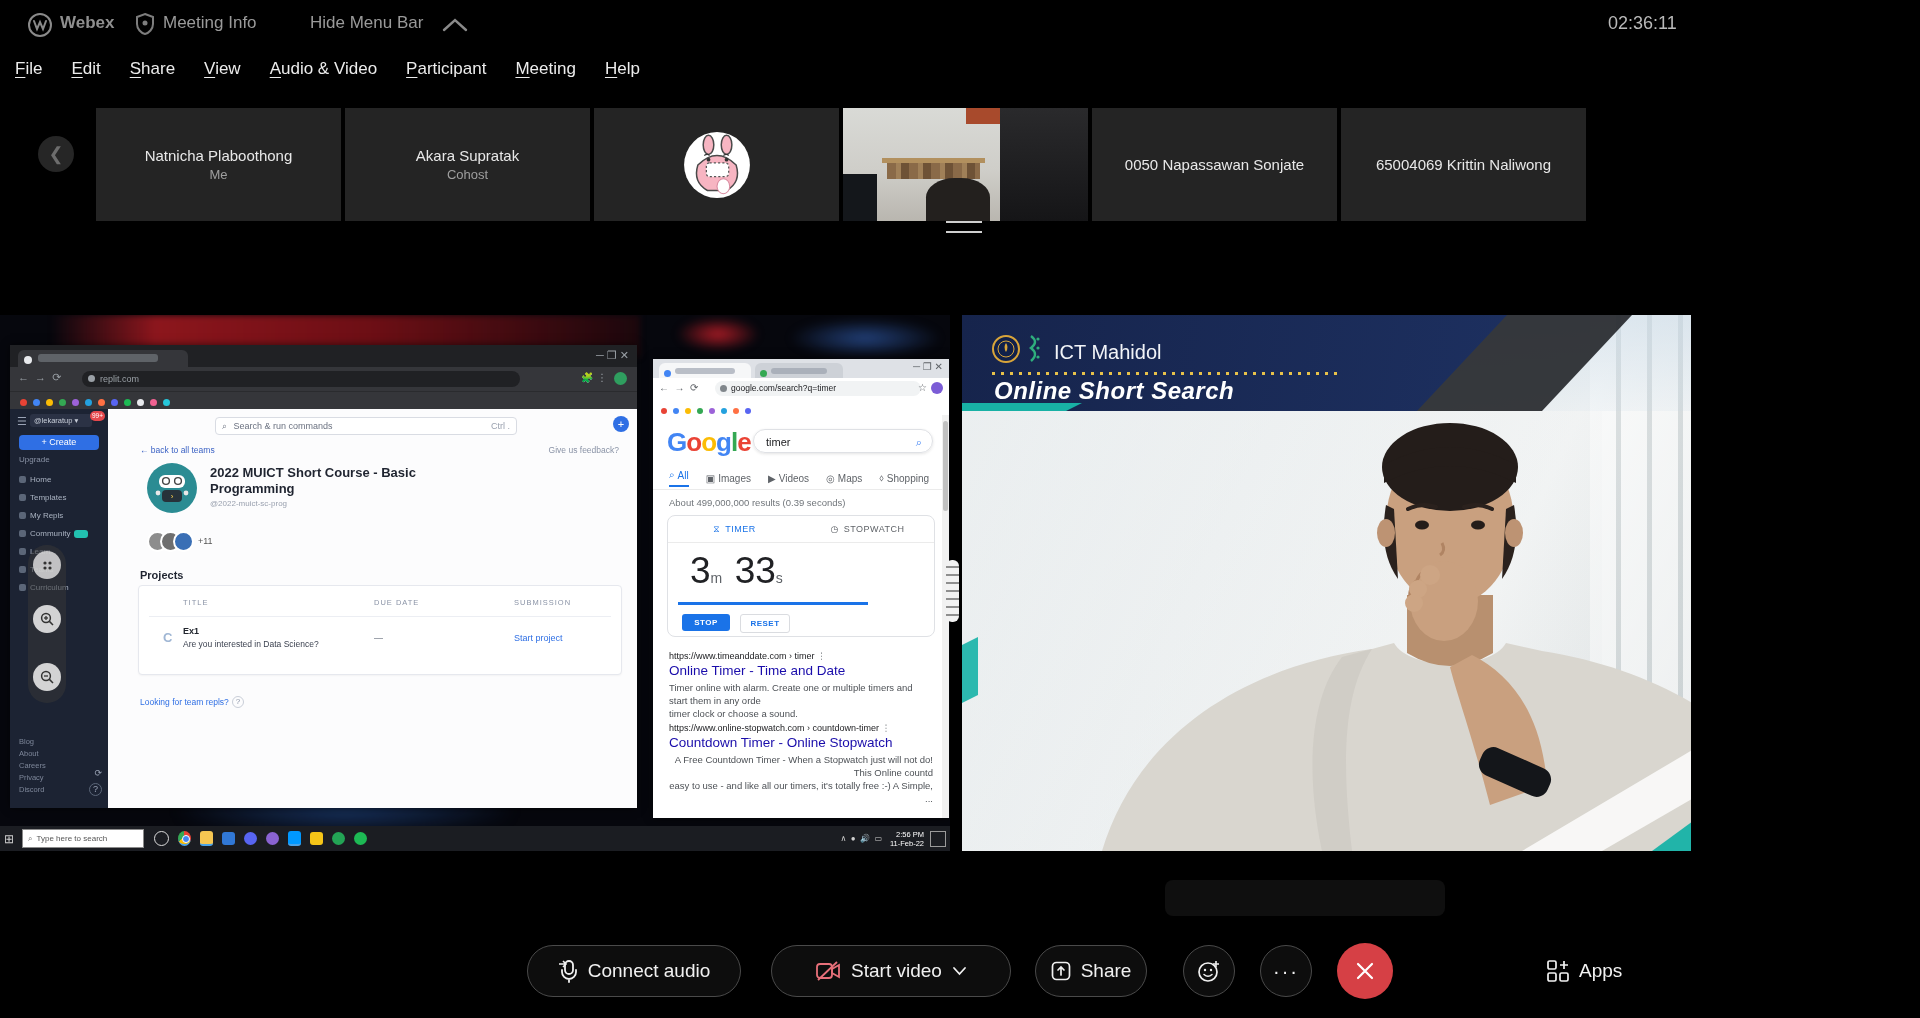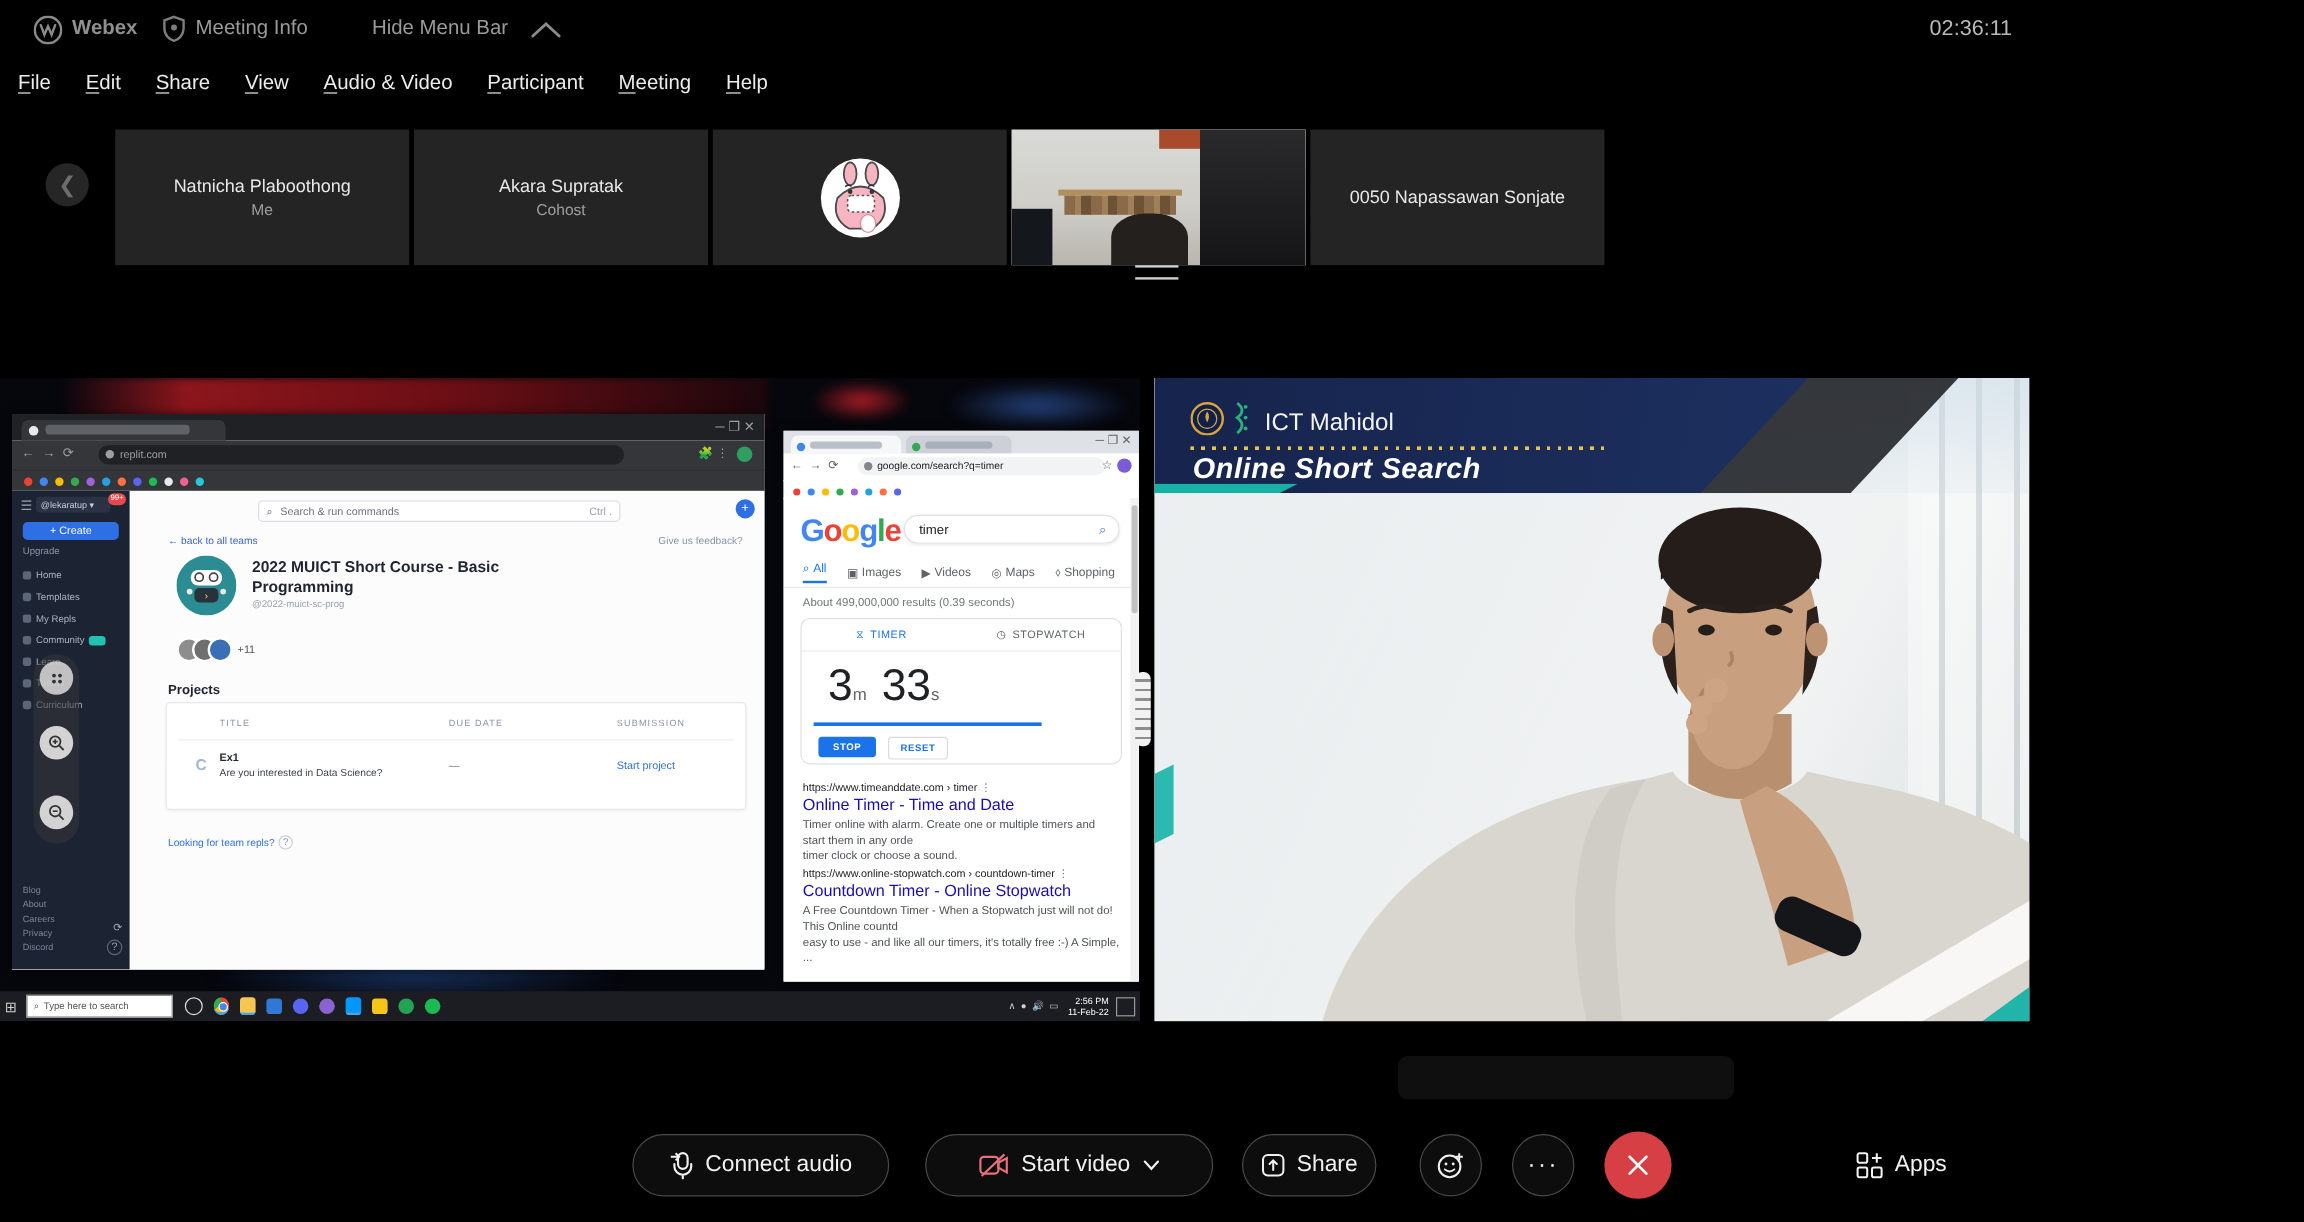--- a/index.html
+++ b/index.html
@@ -136,20 +136,23 @@
       <div class="abs" style="right:0;top:0;width:36%;height:100%;background:linear-gradient(180deg,#2a2a2c,#151517);"></div>
       <div class="abs" style="right:36%;top:0;width:14%;height:14%;background:#a84a2c;"></div>
       <div class="abs" style="left:16%;top:44%;width:42%;height:5%;background:#b2905e;"></div>
       <div class="abs" style="left:18%;top:49%;width:38%;height:14%;background:repeating-linear-gradient(90deg,#8a6a48 0 9px,#a08058 9px 14px,#6e5236 14px 22px);"></div>
       <div class="abs" style="left:34%;top:62%;width:26%;height:38%;background:#23201e;border-radius:45% 45% 0 0;"></div>
       <div class="abs" style="left:0;top:58%;width:14%;height:42%;background:#14171b;"></div>
     </div>
   </div>
   <div class="tile" style="left:1092px;">
     <span class="pname">0050 Napassawan Sonjate</span>
+  </div>
+  <div class="tile" style="left:1341px;">
+    <span class="pname">65004069 Krittin Naliwong</span>
   </div>
 
   <div class="abs" style="left:1762px;top:112px;width:146px;height:45px;border-radius:23px;background:rgba(255,255,255,0.13);display:flex;align-items:center;justify-content:center;gap:14px;">
     <svg width="20" height="18" viewBox="0 0 20 18">
       <rect x="1" y="1" width="18" height="16" rx="3" fill="none" stroke="#cfcfcf" stroke-width="1.8"></rect>
       <line x1="1" y1="6" x2="19" y2="6" stroke="#cfcfcf" stroke-width="1.8"></line>
       <line x1="10" y1="6" x2="10" y2="1" stroke="#cfcfcf" stroke-width="1.8"></line>
     </svg>
     <span style="color:#d6d6d6;font-size:19px;font-weight:bold;">Layout</span>
   </div>
@@ -362,21 +365,21 @@
         </div>
 
         <div class="abs" style="left:16px;top:236px;width:264px;">
           <div class="gres-url"><span>https://www.timeanddate.com › timer</span> <span style="color:#70757a;">⋮</span></div>
           <div class="gres-title">Online Timer - Time and Date</div>
           <div class="gres-snip" style="margin-top:3px;"><span>Timer online with alarm. Create one or multiple timers and start them in any orde</span><br><span>timer clock or choose a sound.</span></div>
         </div>
         <div class="abs" style="left:16px;top:308px;width:264px;">
           <div class="gres-url"><span>https://www.online-stopwatch.com › countdown-timer</span> <span style="color:#70757a;">⋮</span></div>
           <div class="gres-title">Countdown Timer - Online Stopwatch</div>
-          <div class="gres-snip" style="margin-top:3px;"><span>A Free Countdown Timer - When a Stopwatch just will not do! This Online countd</span><br><span>easy to use - and like all our timers, it's totally free :-) A Simple, ...</span></div>
+          <div class="gres-snip" style="margin-top:3px;text-align:right;"><span>A Free Countdown Timer - When a Stopwatch just will not do! This Online countd</span><br><span>easy to use - and like all our timers, it's totally free :-) A Simple, ...</span></div>
         </div>
         <div class="abs" style="right:0;top:0;width:7px;height:100%;background:#f1f1f1;">
           <div class="abs" style="left:1px;top:6px;width:5px;height:90px;background:#c1c1c1;border-radius:3px;"></div>
         </div>
       </div>
     </div>
 
     <div class="abs" style="left:28px;top:230px;width:38px;height:158px;border-radius:19px;background:rgba(55,55,55,0.55);">
       <div class="abs" style="left:5px;top:6px;width:28px;height:28px;border-radius:50%;background:rgba(220,220,220,0.85);display:flex;align-items:center;justify-content:center;">
         <svg width="13" height="13" viewBox="0 0 13 13">

